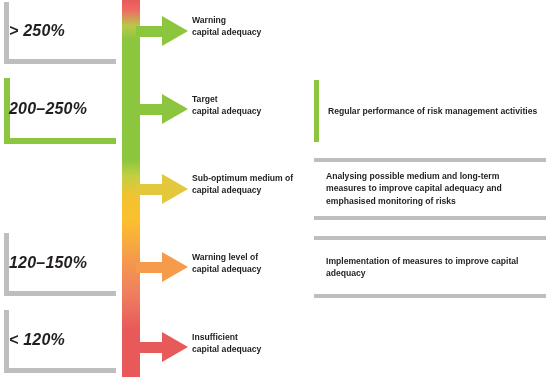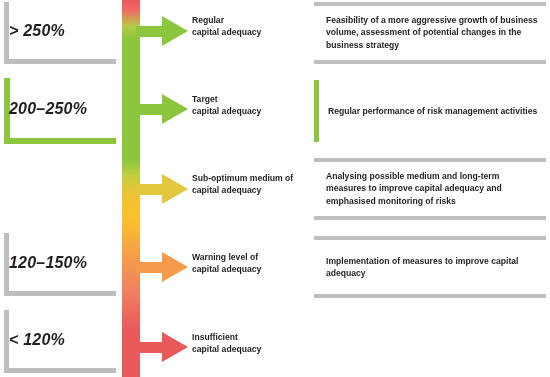--- a/index.html
+++ b/index.html
@@ -235,46 +235,40 @@
   <div class="arrow" style="top:252px;color:#f59b4b;">
     <div class="shaft" style="background:#f59b4b;"></div>
     <div class="head"></div>
   </div>
   <div class="arrow" style="top:332px;color:#e8595a;">
     <div class="shaft" style="background:#e8595a;"></div>
     <div class="head"></div>
   </div>
 
   <div class="level-label" style="top:14px;">
-    <div>Regular</div>
+    <div>Warning</div>
     <div>capital adequacy</div>
   </div>
   <div class="level-label" style="top:93px;">
     <div>Target</div>
     <div>capital adequacy</div>
   </div>
   <div class="level-label" style="top:172px;">
     <div>Sub-optimum medium of</div>
     <div>capital adequacy</div>
   </div>
   <div class="level-label" style="top:251px;">
     <div>Warning level of</div>
     <div>capital adequacy</div>
   </div>
   <div class="level-label" style="top:331px;">
     <div>Insufficient</div>
     <div>capital adequacy</div>
   </div>
 
-  <div class="desc-box" style="top:2px;height:62px;">
-    <div class="edge-top"></div>
-    <div class="edge-bottom"></div>
-    <div class="edge-left"></div>
-    <div class="desc-text">Feasibility of a more aggressive growth of business volume, assessment of potential changes in the business strategy</div>
-  </div>
 
   <div class="desc-box accent" style="top:80px;height:62px;">
 
     <div class="edge-left"></div>
     <div class="desc-text">Regular performance of risk management activities</div>
   </div>
 
   <div class="desc-box" style="top:158px;height:62px;">
     <div class="edge-top"></div>
     <div class="edge-bottom"></div>

